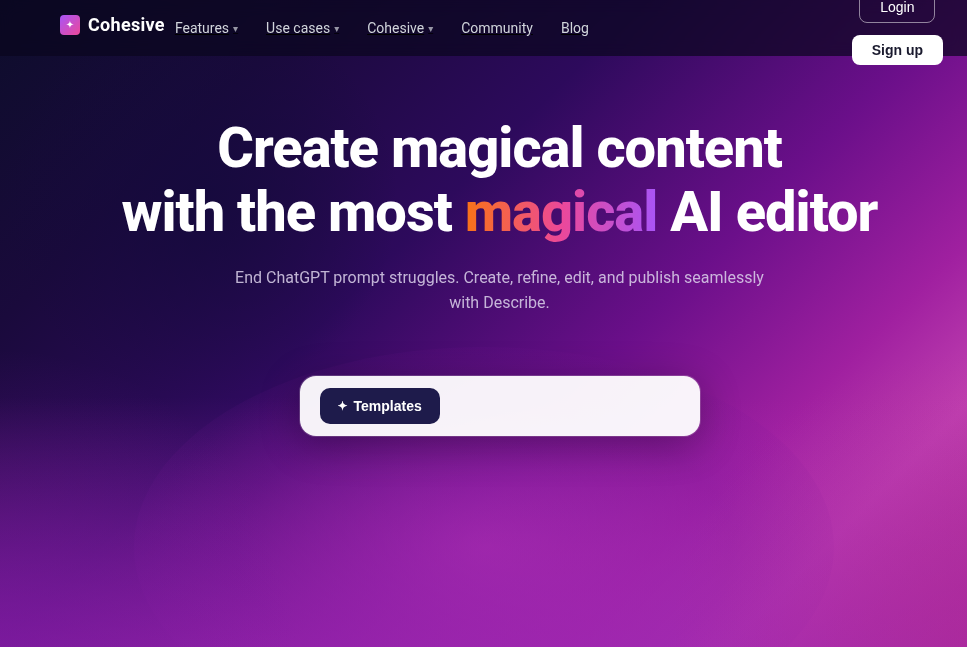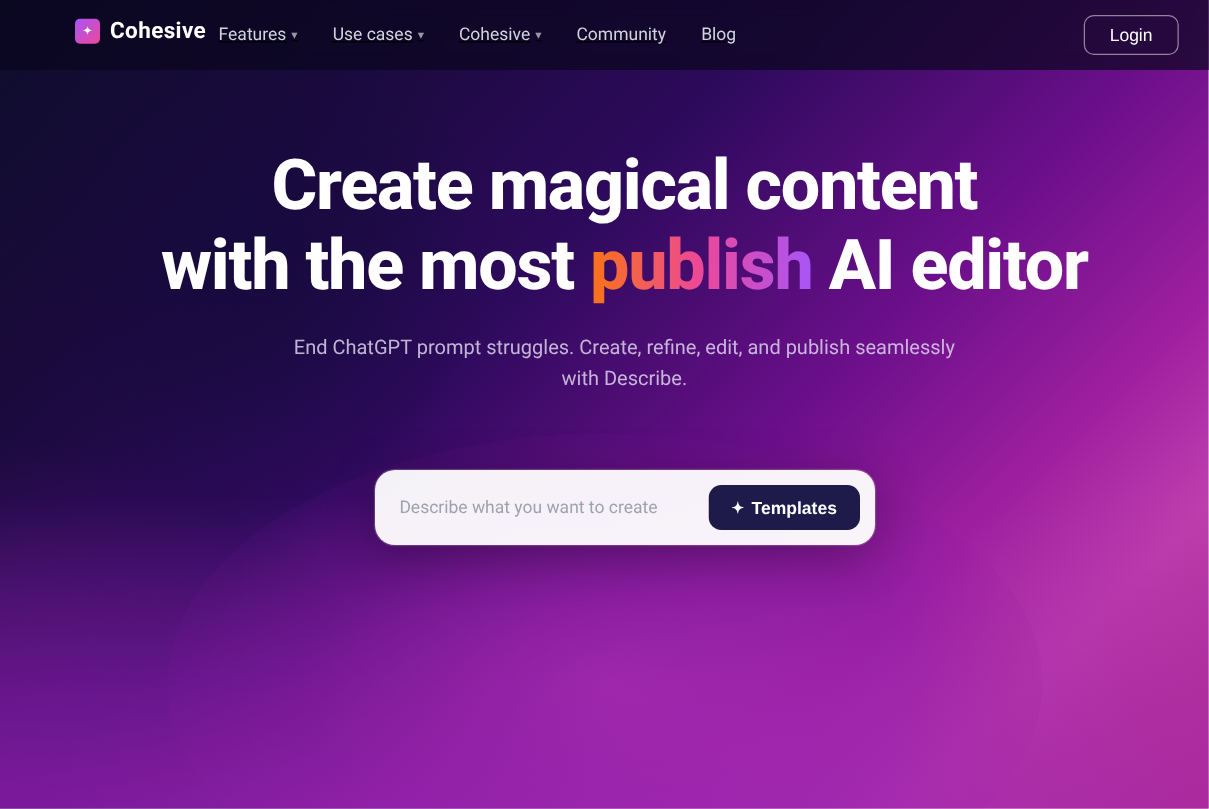--- a/index.html
+++ b/index.html
@@ -300,37 +300,37 @@
           <span>Community</span>
         </div>
         <div class="nav-item">
           <span>Blog</span>
         </div>
       </div>
     </div>
 
     <div class="navbar-right">
       <button class="btn-login">Login</button>
+      <button class="btn-signup">Sign up</button>
     </div>
   </nav>
 
   <div class="bottom-glow"></div>
   <div class="left-glow"></div>
   <div class="right-glow"></div>
 
   <section class="hero">
     <h1 class="hero-title">
       <span>Create magical content</span><br>
-      <span>with the most </span><span class="highlight">publish</span><span> AI editor</span>
+      <span>with the most </span><span class="highlight">magical</span><span> AI editor</span>
     </h1>
 
     <p class="hero-subtitle">End ChatGPT prompt struggles. Create, refine, edit, and publish seamlessly with Describe.</p>
 
     <div class="generate-box">
-      <input class="generate-input" type="text" placeholder="Describe what you want to create" style="">
       <button class="btn-generate">
         <span class="sparkle">✦</span>
         <span>Templates</span>
       </button>
     </div>
   </section>
 
 </div>
 
 </body></html>

